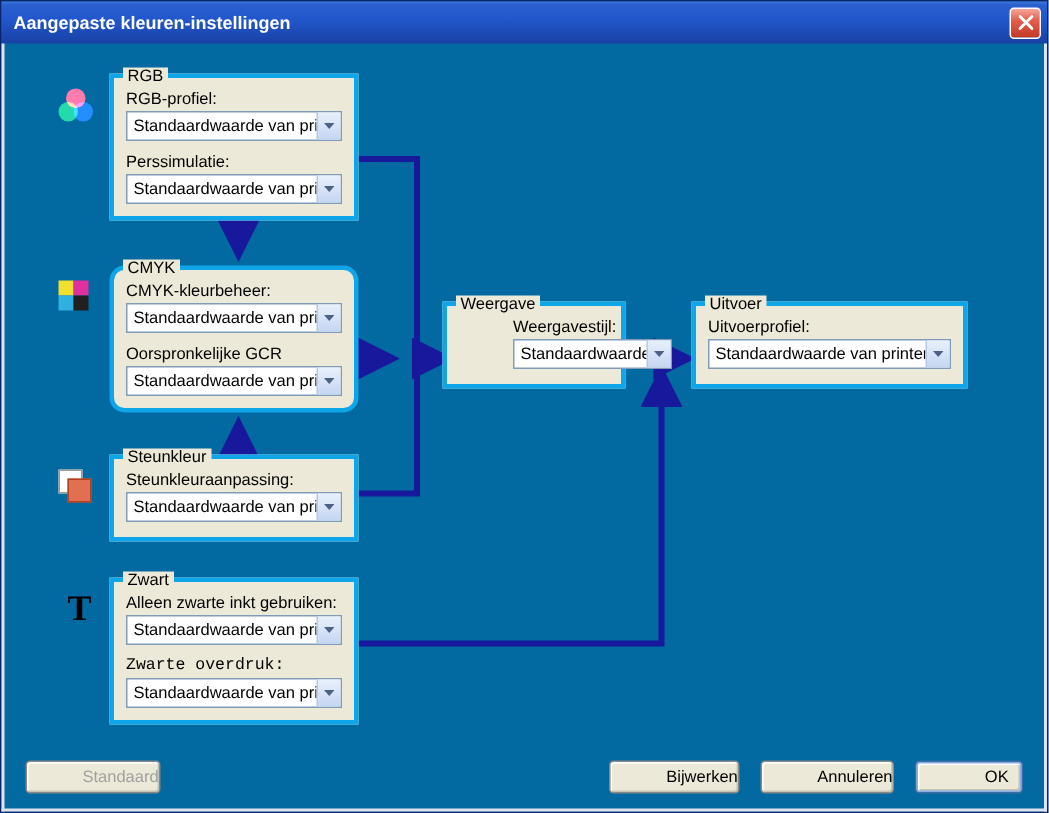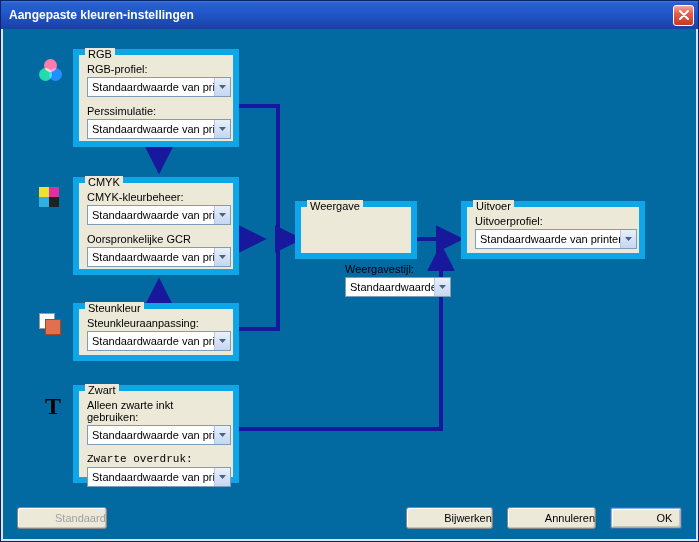--- a/index.html
+++ b/index.html
@@ -41,21 +41,21 @@
   .close-btn svg { width: 10px; height: 10px; }
   .client {
     flex: 1;
     position: relative;
     border: 2px solid #dde3f0;
     border-top: none;
   }
   
   .group {
     position: absolute;
-    border: 6px solid #0ea5e9;
+    border: 3px solid #0ea5e9;
     background: #ece9d8;
   }
   .group-legend {
     position: absolute;
     top: -7px;
     left: 6px;
     background: #ece9d8;
     padding: 0 3px;
     color: #000;
   }
@@ -216,21 +216,21 @@
 
     <div class="icon-slot" style="left:36px; top:158px;">
       <div class="cmyk-sq">
           <div></div>
           <div></div>
           <div></div>
           <div></div>
         </div>
     </div>
 
-    <div class="group" style="left:70px; top:148px; width:166px; height:98px;">
+    <div class="group" style="left:70px; top:148px; width:166px; height:98px;border-radius:10px;">
       <span class="group-legend">CMYK</span>
       <div style="padding:8px 8px 6px 8px;">
         <div class="label">CMYK-kleurbeheer:</div>
         <div class="select">
           <span class="select-text">Standaardwaarde van pri</span>
           <div class="select-btn">
               <svg viewBox="0 0 7 4">
                 <path d="M0 0 L3.5 4 L7 0 Z" fill="#4d6185"></path>
               </svg>
             </div>
@@ -292,21 +292,21 @@
               <svg viewBox="0 0 7 4">
                 <path d="M0 0 L3.5 4 L7 0 Z" fill="#4d6185"></path>
               </svg>
             </div>
         </div>
       </div>
     </div>
 
     <div class="group" style="left:292px; top:172px; width:122px; height:58px;padding-left:36px;">
       <span class="group-legend">Weergave</span>
-      <div style="padding:8px 8px 6px 8px;margin-top:48px;">
+      <div style="padding:8px 8px 6px 8px;">
         <div class="label">Weergavestijl:</div>
         <div class="select narrow">
           <span class="select-text">Standaardwaarde</span>
           <div class="select-btn">
               <svg viewBox="0 0 7 4">
                 <path d="M0 0 L3.5 4 L7 0 Z" fill="#4d6185"></path>
               </svg>
             </div>
         </div>
       </div>

